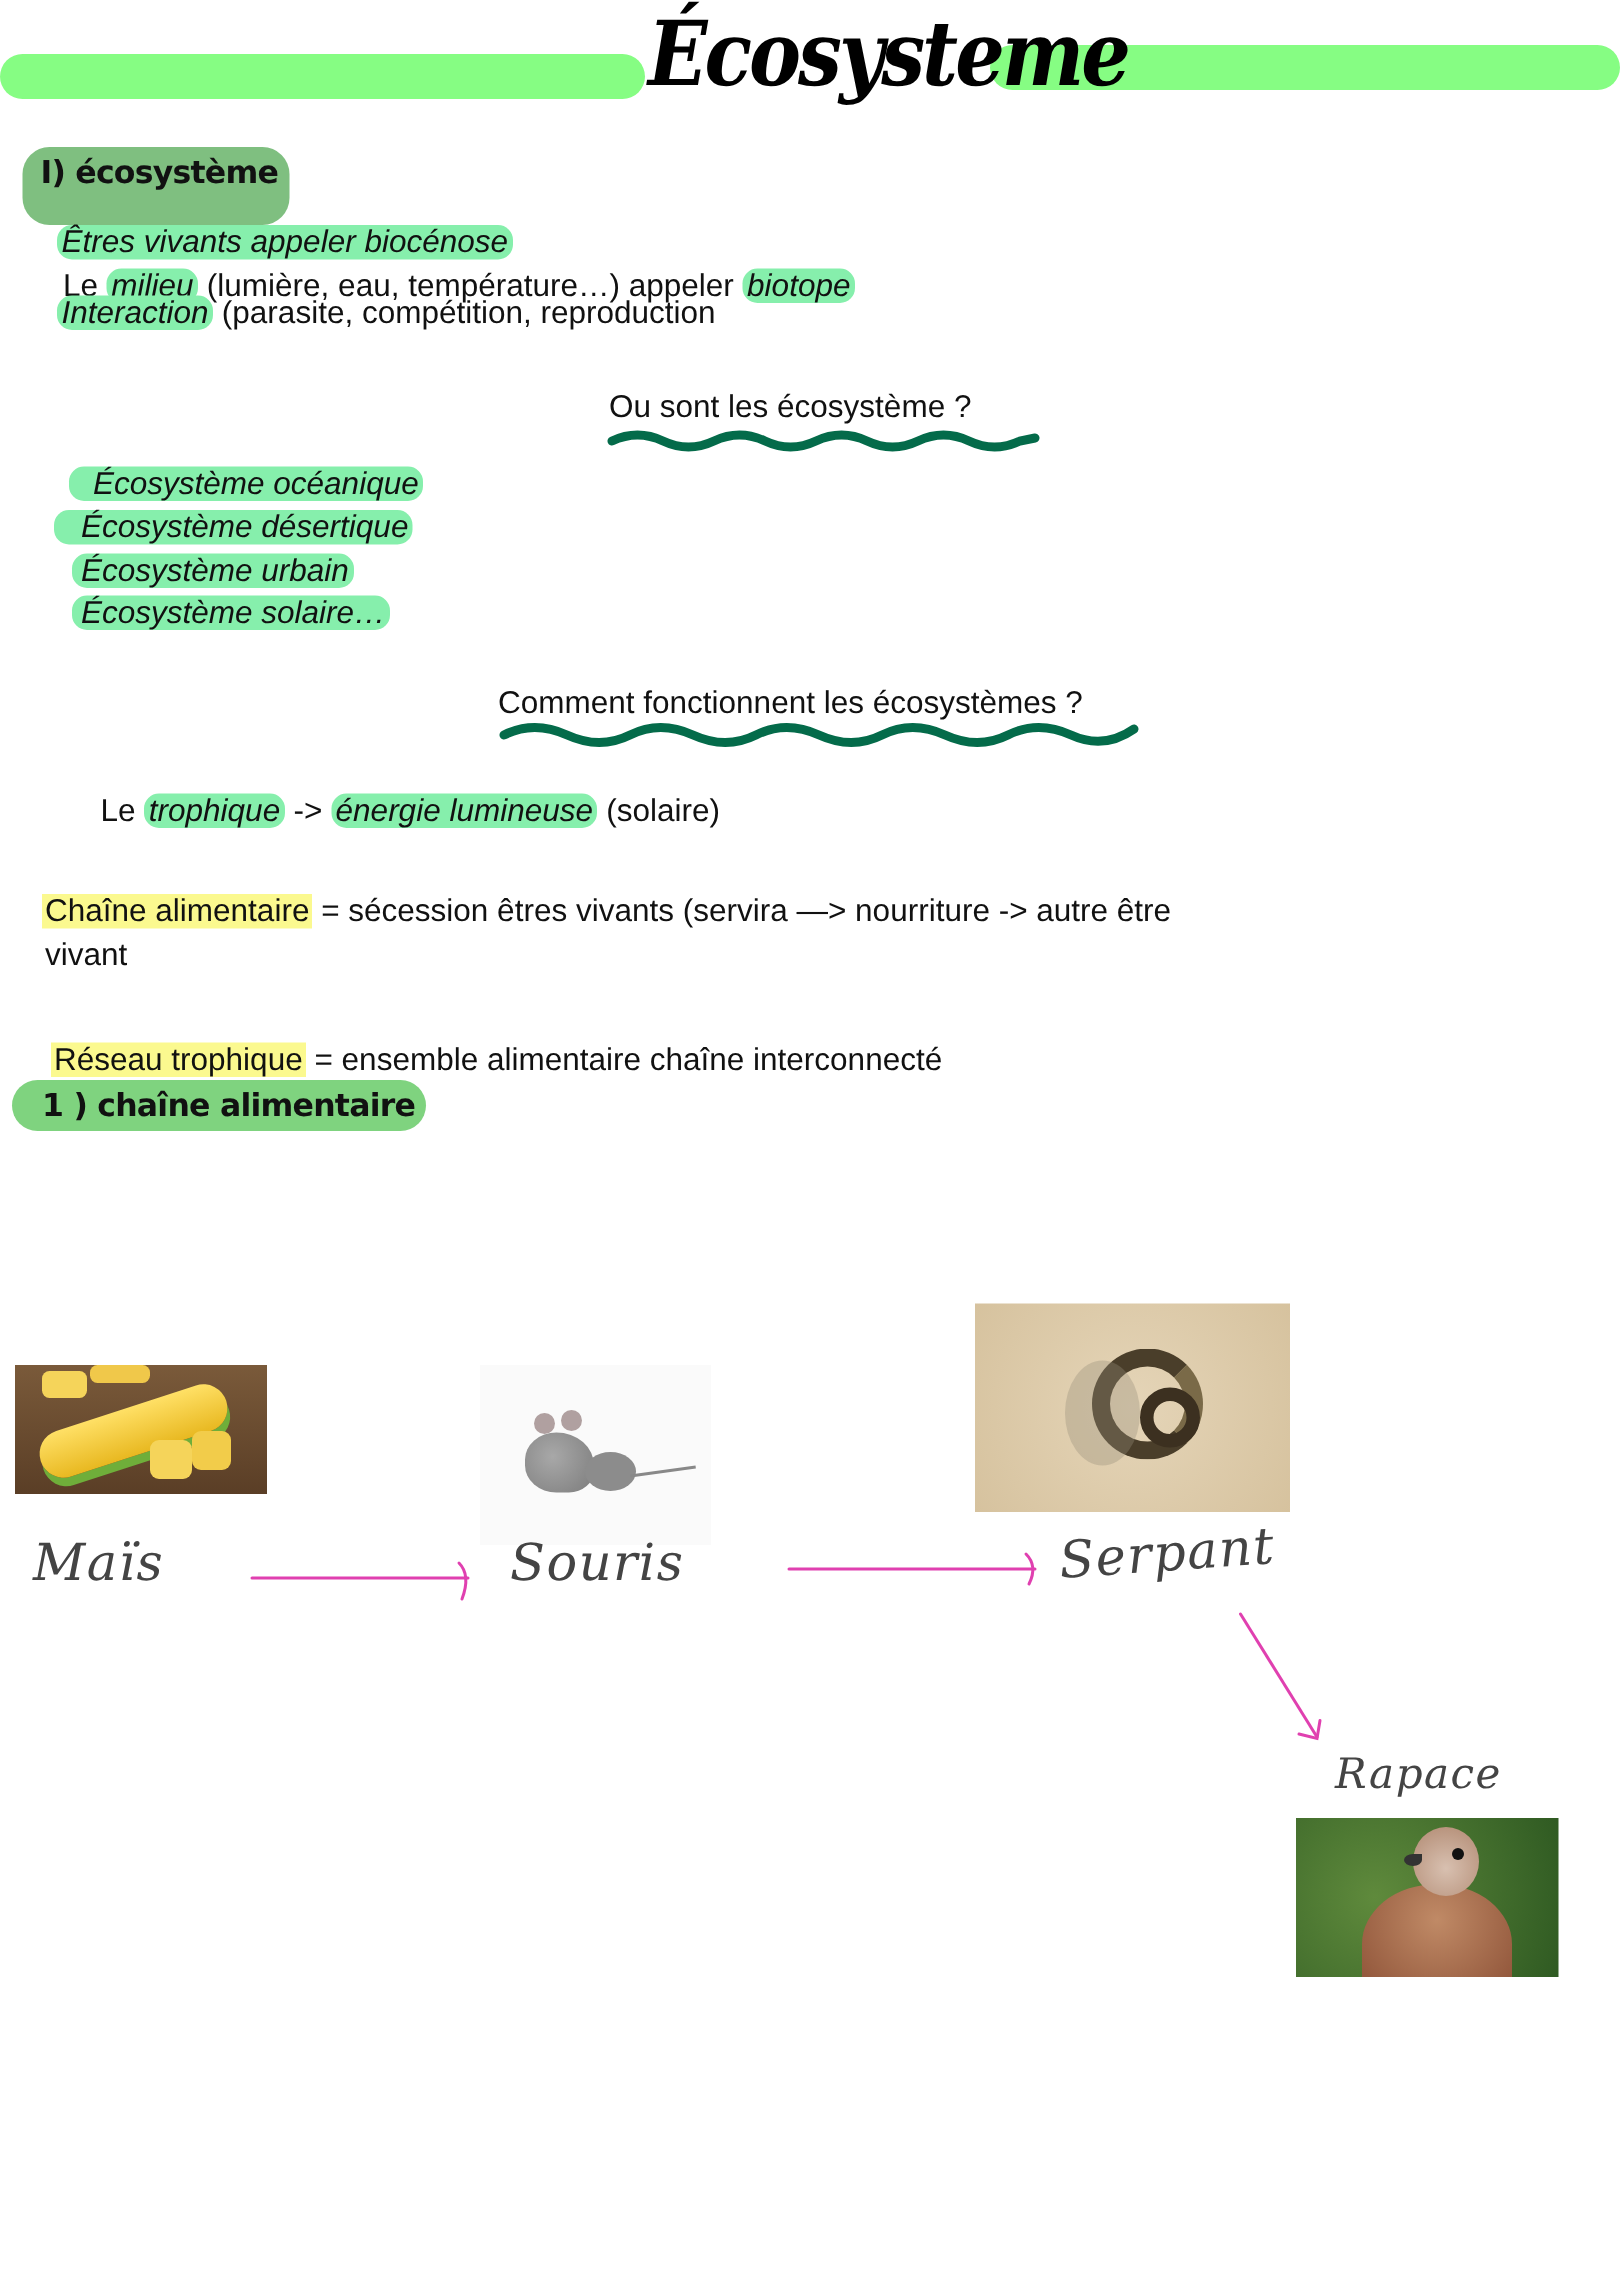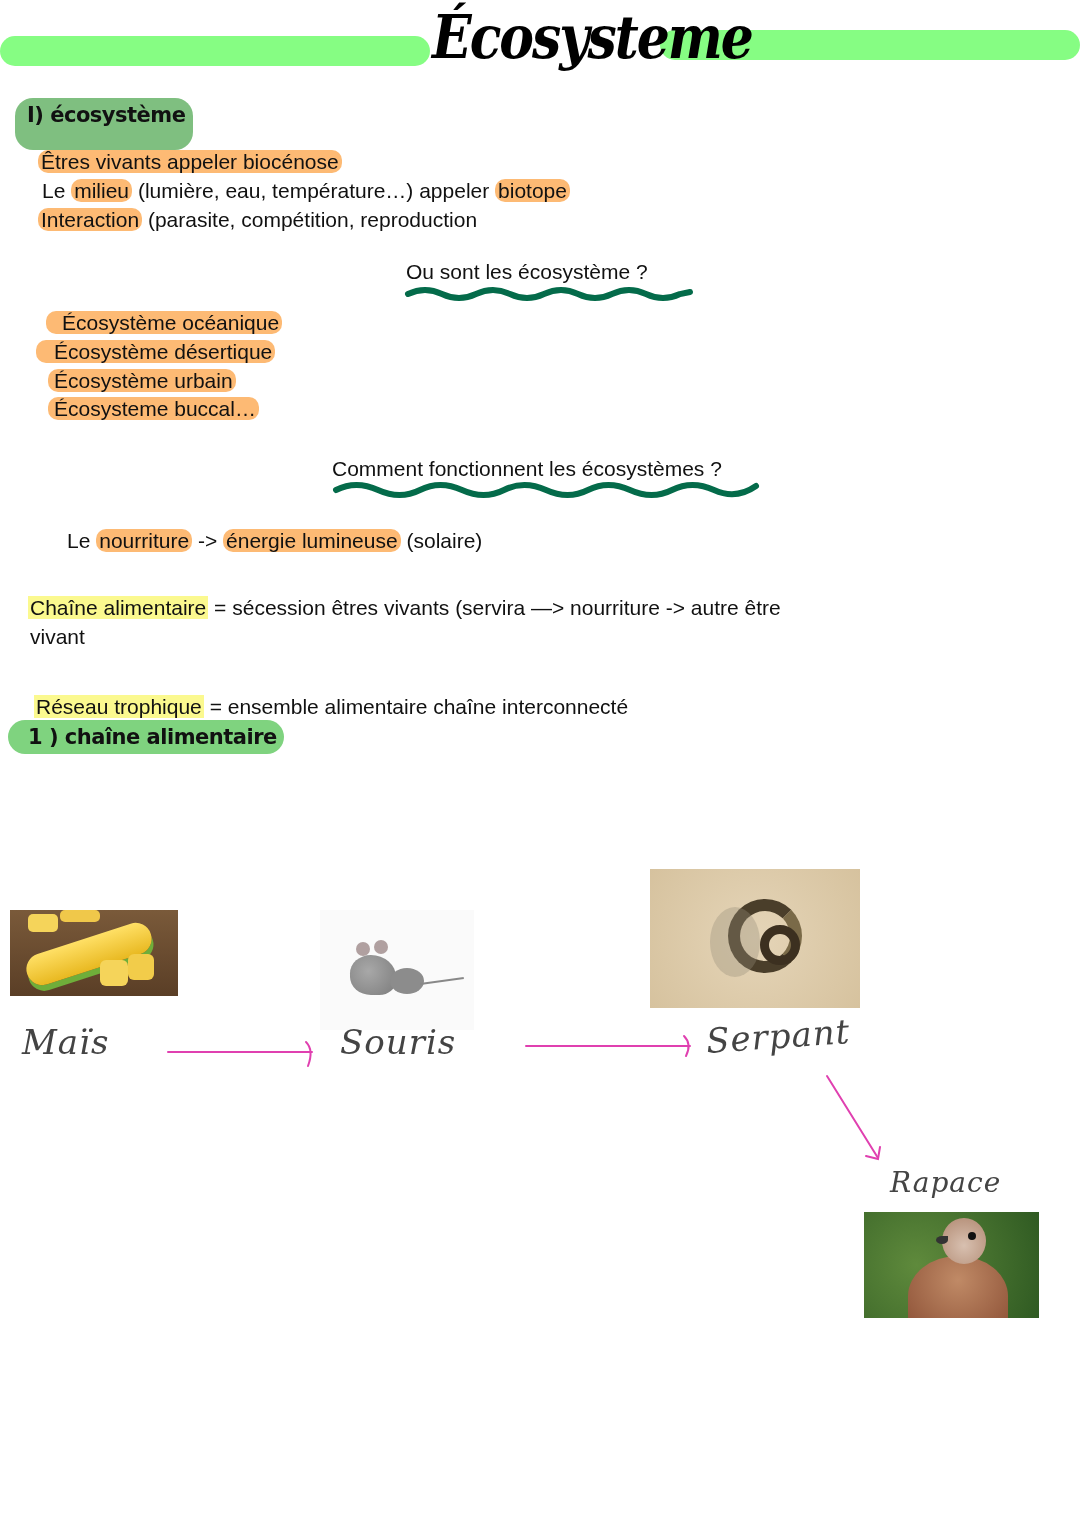--- a/index.html
+++ b/index.html
@@ -9,21 +9,21 @@
   .banner { position: absolute; height: 30px; background: #86fd83; border-radius: 15px; }
   .title { position: absolute; left: 432px; top: 2px; font-family: "DejaVu Serif", serif;
            font-style: italic; font-weight: bold; font-size: 52px; letter-spacing: -2px;
            color: #000; line-height: 70px; transform: scaleY(1.15); }
   .pill { position: absolute; border-radius: 18px; font-family: "DejaVu Sans", sans-serif;
           font-weight: bold; font-size: 21px; color: #111; padding-left: 12px;
           line-height: 34px; letter-spacing: -0.5px; }
   .pill1 { left: 15px; top: 98px; width: 166px; height: 52px; background: #7fbf80; }
   .pill2 { left: 8px; top: 720px; width: 256px; height: 34px; background: #7fd37f; padding-left: 20px; }
   .line { position: absolute; font-size: 21px; line-height: 28px; white-space: nowrap; }
-  .hl { background: #fdba74; border-radius: 10px; padding: 0 3px; }
+  .hl { background: #86efac; border-radius: 10px; padding: 0 3px; font-style: italic; }
   .hly { background: #fbf98f; padding: 0 2px; }
   .center-q { position: absolute; font-size: 21px; white-space: nowrap; }
   .photo { position: absolute; overflow: hidden; }
   .hand { position: absolute; font-family: "DejaVu Serif", serif; font-style: italic;
           font-size: 34px; color: #444; white-space: nowrap; letter-spacing: 1px; }
   svg.overlay { position: absolute; left: 0; top: 0; }
 </style>
 </head>
 <body>
 
@@ -32,35 +32,35 @@
 <div class="title">Écosysteme</div>
 
 <div class="pill pill1">I) écosystème</div>
 
 <div class="line" style="left:38px;top:148px;">
   <span class="hl">Êtres vivants appeler biocénose</span>
 </div>
 <div class="line" style="left:42px;top:177px;">
   <span>Le </span><span class="hl">milieu</span><span> (lumière, eau, température…) appeler </span><span class="hl">biotope</span>
 </div>
-<div class="line" style="left:38px;top:206px;">
+<div class="line" style="left:38px;top:195px;">
   <span class="hl">Interaction</span><span> (parasite, compétition, reproduction</span>
 </div>
 
 <div class="center-q" style="left:406px;top:260px;">Ou sont les écosystème ?</div>
 
 <div class="line" style="left:46px;top:309px;"><span class="hl" style="padding-left:16px;">Écosystème océanique</span></div>
 <div class="line" style="left:36px;top:338px;"><span class="hl" style="padding-left:18px;margin-top:44px;">Écosystème désertique</span></div>
 <div class="line" style="left:48px;top:367px;"><span class="hl" style="padding-left:6px;">Écosystème urbain</span></div>
-<div class="line" style="left:48px;top:395px;"><span class="hl" style="padding-left:6px;">Écosysteme buccal…</span></div>
+<div class="line" style="left:48px;top:395px;"><span class="hl" style="padding-left:6px;">Écosystème solaire…</span></div>
 
 <div class="center-q" style="left:332px;top:457px;">Comment fonctionnent les écosystèmes ?</div>
 
 <div class="line" style="left:67px;top:527px;">
-  <span>Le </span><span class="hl">nourriture</span><span> -&gt; </span><span class="hl">énergie lumineuse</span><span> (solaire)</span>
+  <span>Le </span><span class="hl">trophique</span><span> -&gt; </span><span class="hl">énergie lumineuse</span><span> (solaire)</span>
 </div>
 
 <div class="line" style="left:28px;top:594px;">
   <span class="hly">Chaîne alimentaire</span><span> = sécession êtres vivants (servira —&gt; nourriture -&gt; autre être</span>
 </div>
 <div class="line" style="left:30px;top:623px;">vivant</div>
 <div class="line" style="left:34px;top:693px;">
   <span class="hly">Réseau trophique</span><span> = ensemble alimentaire chaîne interconnecté</span>
 </div>
 

